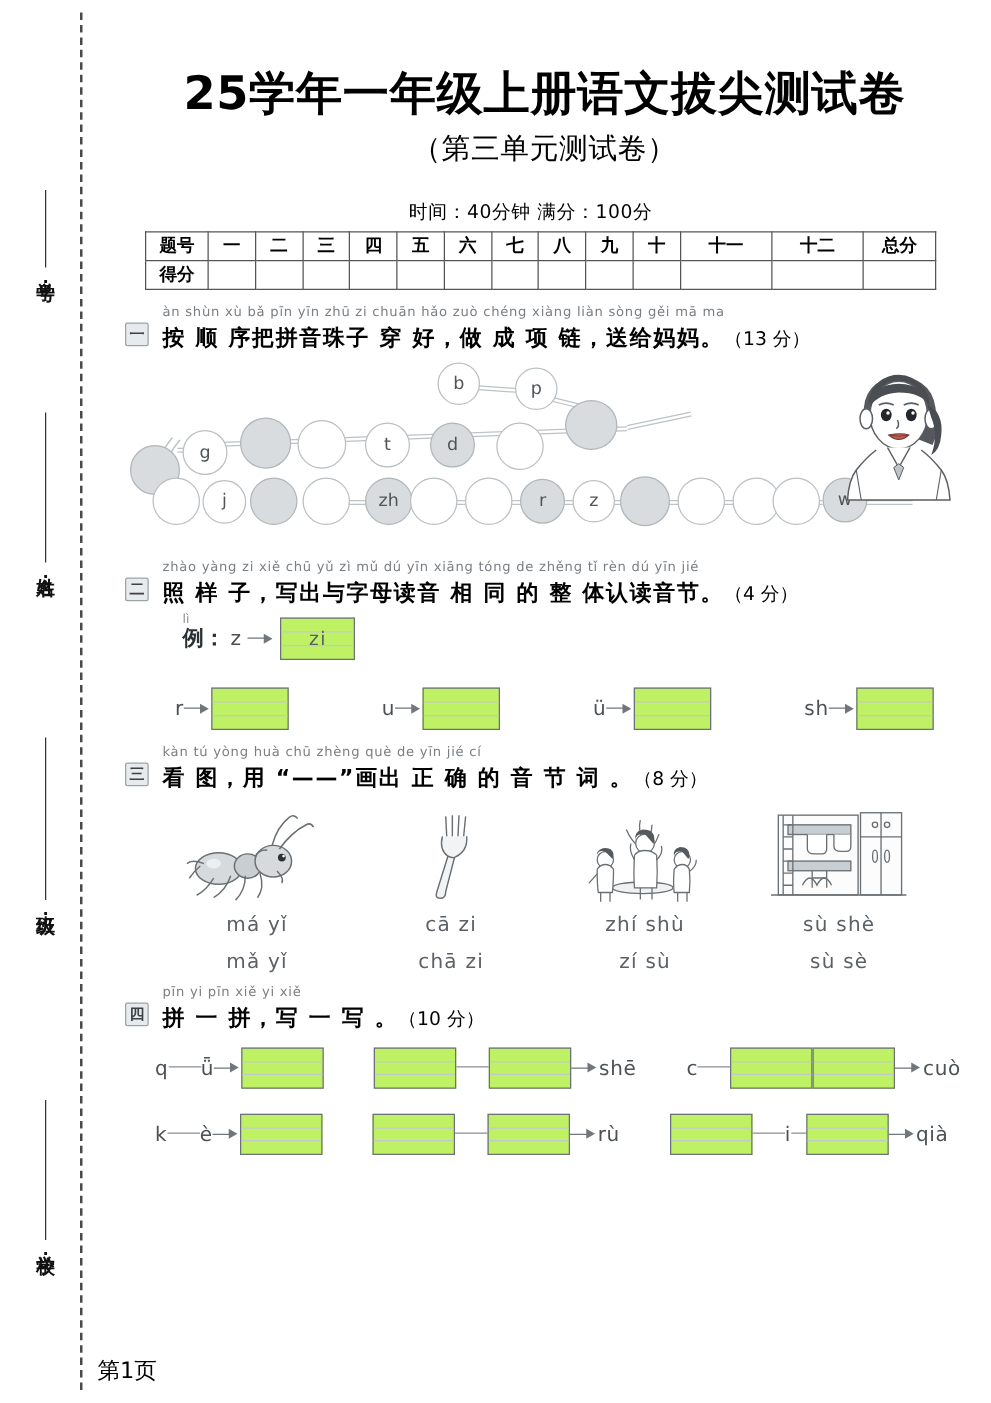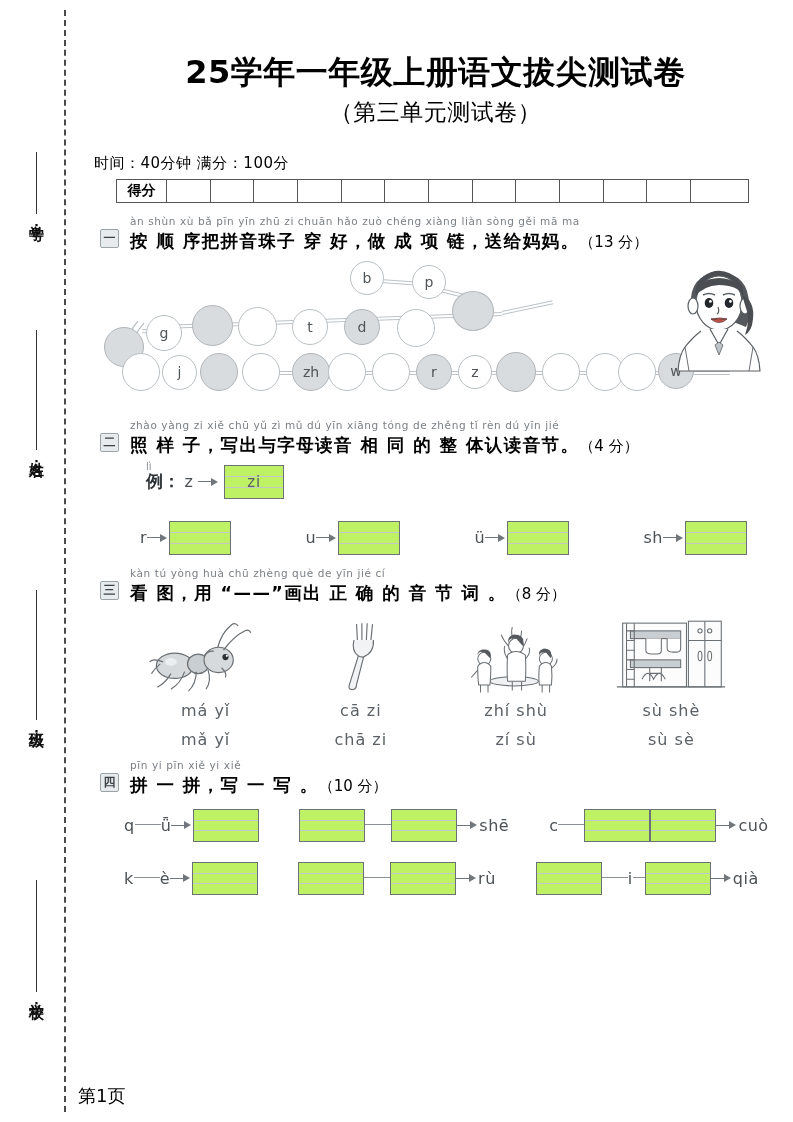--- a/index.html
+++ b/index.html
@@ -38,32 +38,32 @@
   
   #sheet {
     position: absolute; left: 78px; top: 0; width: 715px; height: 1122px;
     padding: 0 16px;
   }
 
   
   #title-block { text-align: center; padding-top: 54px; }
   .doc-title {
     font-family: "DejaVu Sans", "Liberation Sans", sans-serif;
-    font-size: 32px; font-weight: bold; letter-spacing: 0.5px;
+    font-size: 37px; font-weight: bold; letter-spacing: 0.5px;
     color: #000; line-height: 1.15;
   }
   .doc-subtitle {
     font-family: "DejaVu Sans", "Liberation Sans", sans-serif;
     font-size: 23px; font-weight: normal; color: #000;
     margin-top: 6px; letter-spacing: 0.5px; text-align: center;
   }
 
   
   .meta-line {
-    margin-top: 26px; text-align: left; padding-right: 22px;
+    margin-top: 26px; text-align: center; padding-right: 22px;
     font-family: "DejaVu Sans", "Liberation Sans", sans-serif;
     font-size: 15px; color: #000; letter-spacing: .5px;
   }
 
   
   #score-table-wrap { margin-top: 6px; padding: 0 28px 0 22px; }
   table.score-table {
     width: 100%; border-collapse: collapse;
     font-family: "DejaVu Sans", "Liberation Sans", sans-serif;
   }
@@ -234,20 +234,36 @@
   <div id="title-block">
     <div class="doc-title">25学年一年级上册语文拔尖测试卷</div>
     <div class="doc-subtitle">（第三单元测试卷）</div>
   </div>
 
   <div class="meta-line">时间：40分钟 满分：100分</div>
 
   <div id="score-table-wrap">
     <table class="score-table">
       <tbody>
+          <tr>
+        <td class="lbl">题号</td>
+        <td>一</td>
+        <td>二</td>
+        <td>三</td>
+        <td>四</td>
+        <td>五</td>
+        <td>六</td>
+        <td>七</td>
+        <td>八</td>
+        <td>九</td>
+        <td>十</td>
+        <td>十一</td>
+        <td>十二</td>
+        <td class="total">总分</td>
+      </tr>
       <tr>
         <td class="lbl">得分</td>
         <td></td>
         <td></td>
         <td></td>
         <td></td>
         <td></td>
         <td></td>
         <td></td>
         <td></td>

